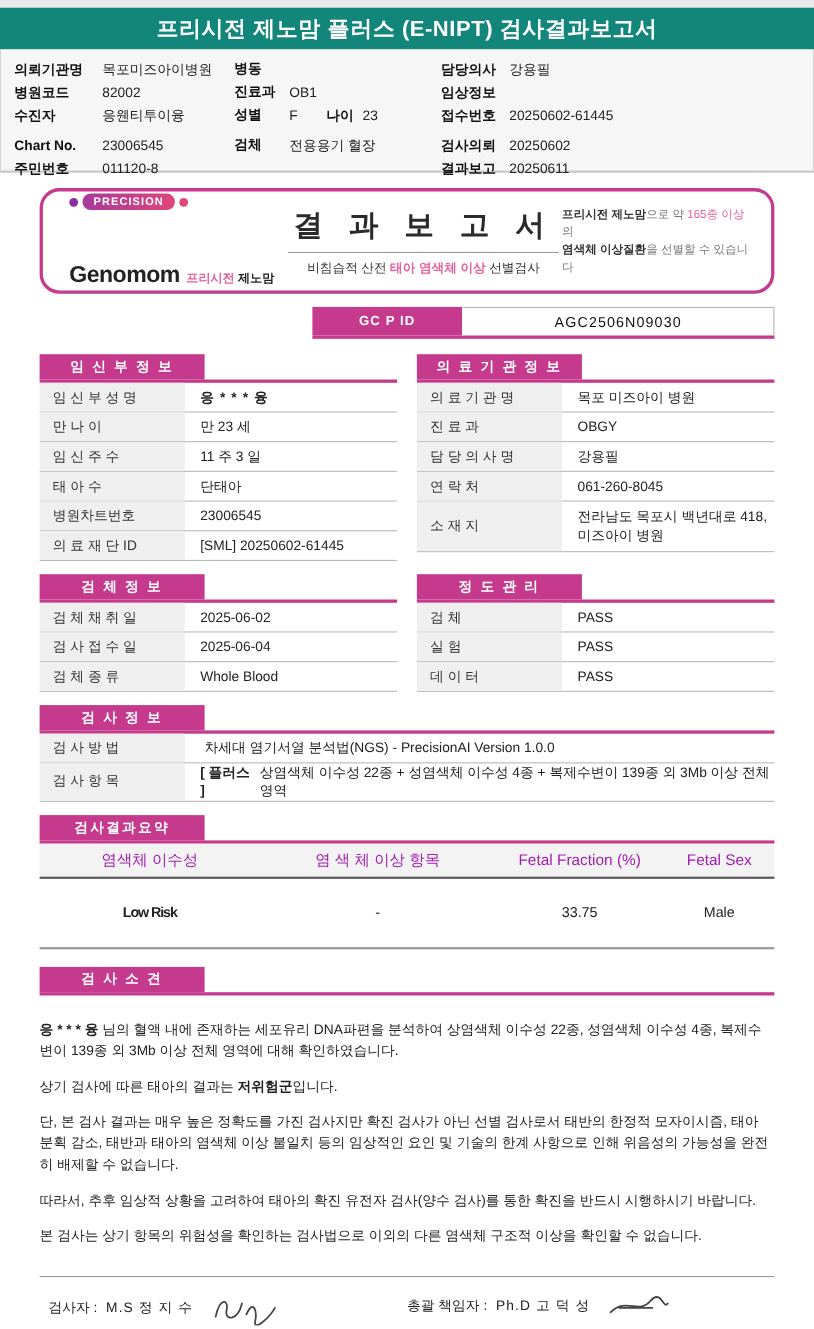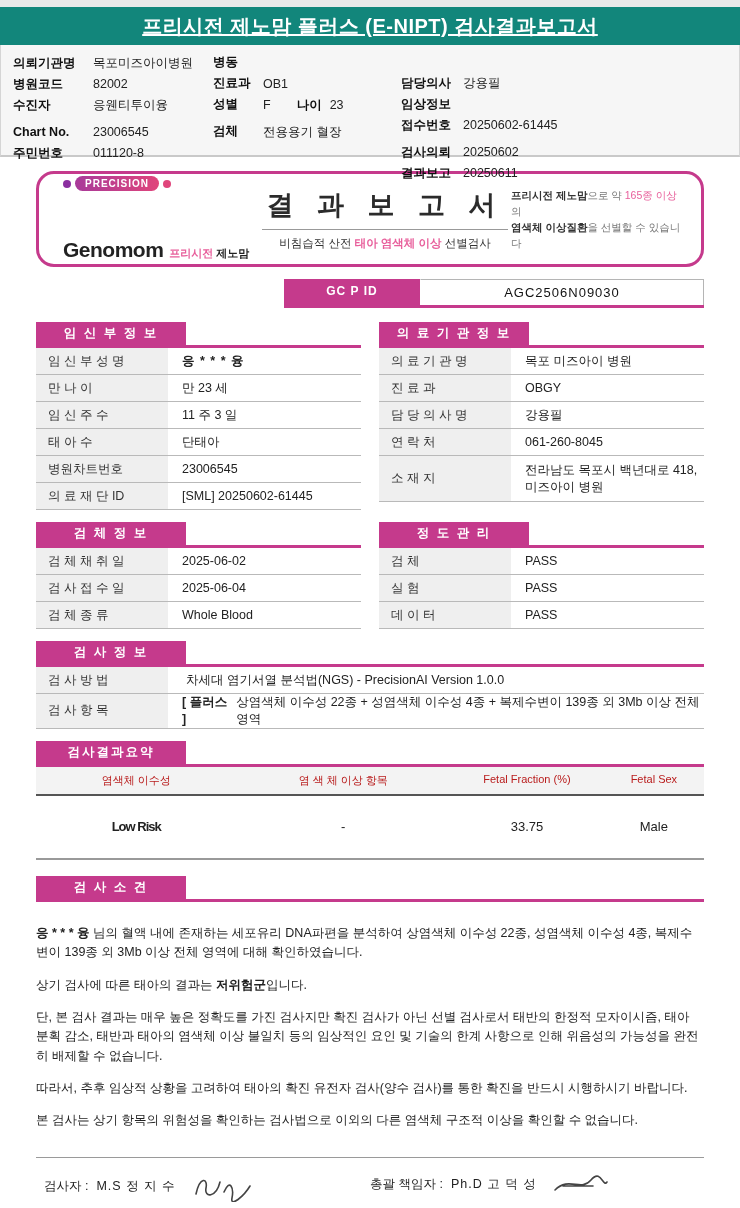--- a/index.html
+++ b/index.html
@@ -11,29 +11,29 @@
   *{margin:0;padding:0;box-sizing:border-box;}
   body{
     font-family:"Liberation Sans","DejaVu Sans",sans-serif;
     background:#ffffff;color:#222;
   }
   .page{width:740px;min-height:1208px;margin:0 auto;background:#fff;position:relative;}
 
   
   .top-strip{height:7px;background:#e9e9e9;}
   .banner{height:38px;background:var(--teal);display:flex;align-items:center;justify-content:center;}
-  .banner h1{color:#fff;font-size:20px;font-weight:bold;letter-spacing:0.5px;text-decoration:underline;}
+  .banner h1{color:#fff;font-size:20px;font-weight:bold;letter-spacing:0.5px;}
   .patient-block{
     background:#f6f6f6;border-left:1px solid #d5d5d5;border-right:1px solid #d5d5d5;
     border-bottom:2px solid #c9c9c9;padding:9px 0 10px 0;display:flex;height:112px;
   }
   .pcol{display:flex;flex-direction:column;gap:2px;}
   .pcol1{width:212px;padding-left:12px;}
   .pcol2{width:188px;}
-  .pcol3{flex:1;padding-left:0;margin-top:20px;}
+  .pcol3{flex:1;padding-left:0;}
   .prow{display:flex;font-size:12.5px;line-height:19px;}
   .prow .plbl{font-weight:bold;color:#101010;}
   .pcol1 .plbl{width:80px;}
   .pcol2 .plbl{width:50px;font-family:Liberation Mono, monospace;}
   .pcol3 .plbl{width:62px;}
   .prow .pval{color:#222;}
   .prow .plbl2{font-weight:bold;color:#101010;margin-left:26px;margin-right:8px;}
   .gap-before{margin-top:6px;}
 
   
@@ -101,21 +101,21 @@
     padding-left:12px;font-size:12.5px;color:#333;
   }
   .info-table .val{flex:1;display:flex;align-items:center;padding-left:14px;font-size:12.5px;color:#222;line-height:1.35;}
   .info-table .val.bold{font-weight:bold;letter-spacing:1px;}
   .info-table .val .vb{font-weight:bold;margin-right:4px;}
 
   .mt12{margin-top:12px;}
 
   
   .sum-head{display:flex;border-bottom:2px solid #555;border-top:0;background:#f3f3f3;}
-  .sum-head div{font-size:11px;color:#b91c1c;padding:6px 0;text-align:center;}
+  .sum-head div{font-size:14px;color:#a21caf;padding:6px 0;text-align:center;}
   .sum-row{display:flex;align-items:center;min-height:64px;border-bottom:2px solid #999;background:#fff;}
   .sum-row div{text-align:center;font-size:13px;color:#222;}
   .sc1{flex:0 0 30%;}
   .sc2{flex:0 0 32%;}
   .sc3{flex:0 0 23%;}
   .sc4{flex:1;}
   .low-risk{color:var(--risk-blue);font-weight:800;font-size:38px;letter-spacing:-1px;}
 
   
   .findings{margin-top:16px;}

